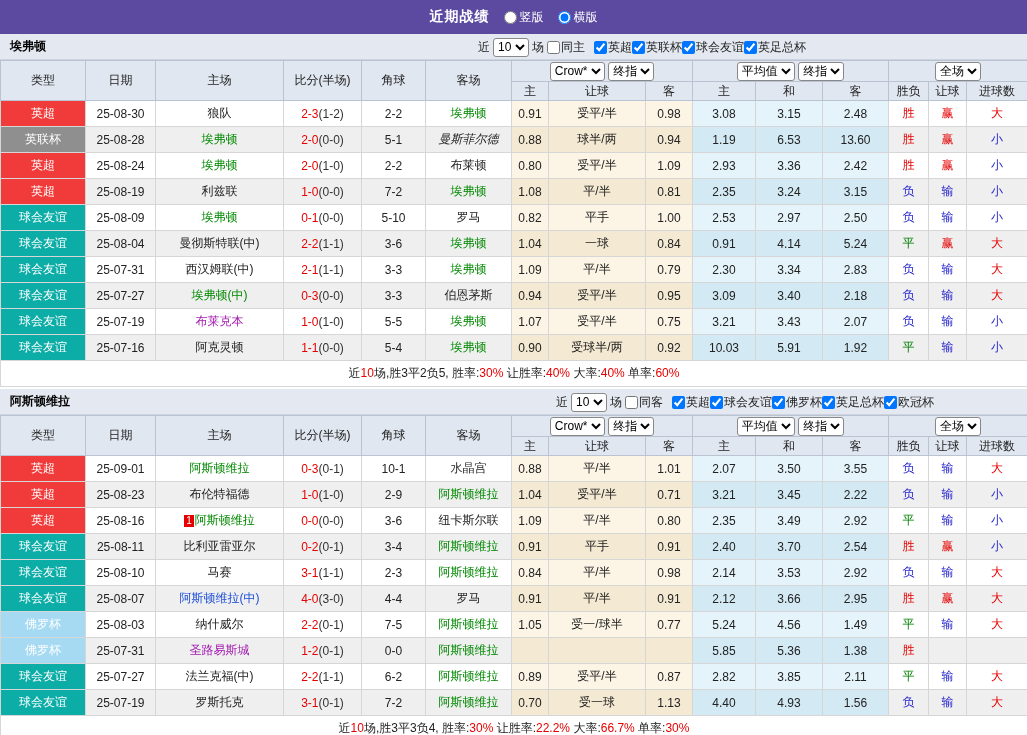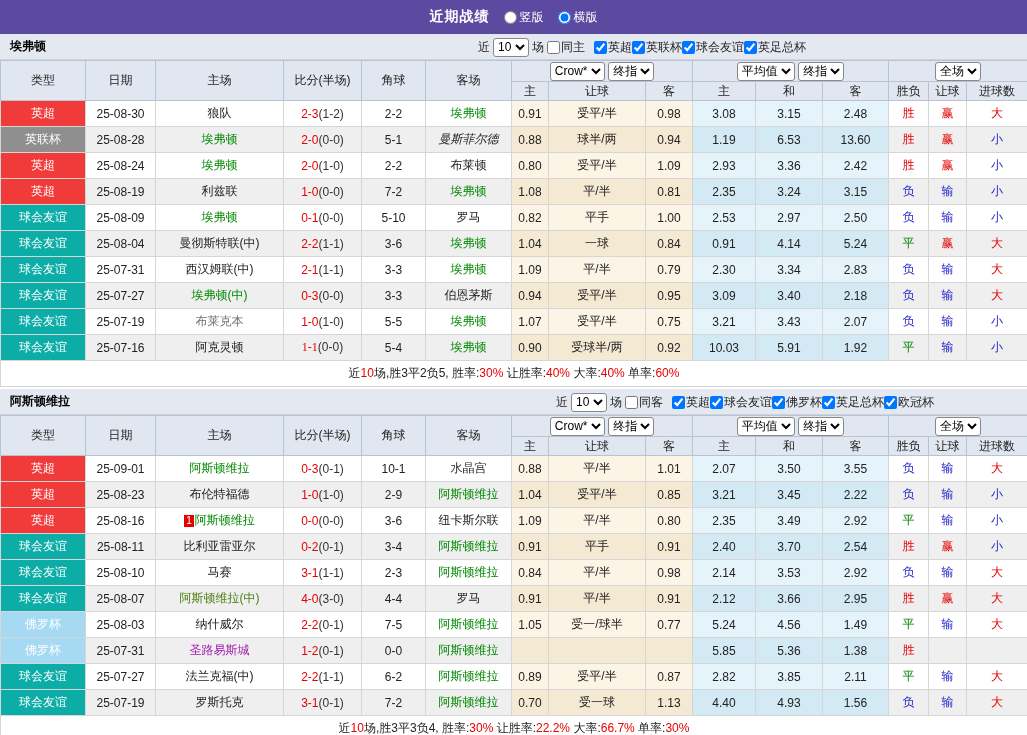--- a/index.html
+++ b/index.html
@@ -289,39 +289,39 @@
           <td class="c-a">3.09</td>
           <td class="c-a">3.40</td>
           <td class="c-a">2.18</td>
           <td style="color: rgb(36, 36, 204);">负</td>
           <td style="color: rgb(36, 36, 204);">输</td>
           <td style="color: rgb(230, 0, 0);">大</td>
         </tr>
         <tr>
           <td class="type" style="background: rgb(12, 173, 167);">球会友谊</td>
           <td>25-07-19</td>
-          <td><span style="color: #737373;">布莱克本</span></td>
+          <td><span style="color: #a21caf;">布莱克本</span></td>
           <td><span style="color: rgb(230, 0, 0);">1-0</span><span class="ht">(1-0)</span></td>
           <td>5-5</td>
           <td><span style="color: rgb(0, 136, 0);">埃弗顿</span></td>
           <td class="c-h">1.07</td>
           <td class="c-h">受平/半</td>
           <td class="c-h">0.75</td>
           <td class="c-a">3.21</td>
           <td class="c-a">3.43</td>
           <td class="c-a">2.07</td>
           <td style="color: rgb(36, 36, 204);">负</td>
           <td style="color: rgb(36, 36, 204);">输</td>
           <td style="color: rgb(36, 36, 204);">小</td>
         </tr>
         <tr>
           <td class="type" style="background: rgb(12, 173, 167);">球会友谊</td>
           <td>25-07-16</td>
           <td><span style="color: rgb(34, 34, 34);">阿克灵顿</span></td>
-          <td><span style="color: rgb(230, 0, 0); font-family: Liberation Serif, serif;">1-1</span><span class="ht">(0-0)</span></td>
+          <td><span style="color: rgb(230, 0, 0);">1-1</span><span class="ht">(0-0)</span></td>
           <td>5-4</td>
           <td><span style="color: rgb(0, 136, 0);">埃弗顿</span></td>
           <td class="c-h">0.90</td>
           <td class="c-h">受球半/两</td>
           <td class="c-h">0.92</td>
           <td class="c-a">10.03</td>
           <td class="c-a">5.91</td>
           <td class="c-a">1.92</td>
           <td style="color: rgb(0, 128, 0);">平</td>
           <td style="color: rgb(36, 36, 204);">输</td>
@@ -443,21 +443,21 @@
         </tr>
         <tr>
           <td class="type" style="background: rgb(241, 58, 58);">英超</td>
           <td>25-08-23</td>
           <td><span style="color: rgb(34, 34, 34);">布伦特福德</span></td>
           <td><span style="color: rgb(230, 0, 0);">1-0</span><span class="ht">(1-0)</span></td>
           <td>2-9</td>
           <td><span style="color: rgb(0, 136, 0);">阿斯顿维拉</span></td>
           <td class="c-h">1.04</td>
           <td class="c-h">受平/半</td>
-          <td class="c-h">0.85</td>
+          <td class="c-h">0.71</td>
           <td class="c-a">3.21</td>
           <td class="c-a">3.45</td>
           <td class="c-a">2.22</td>
           <td style="color: rgb(36, 36, 204);">负</td>
           <td style="color: rgb(36, 36, 204);">输</td>
           <td style="color: rgb(36, 36, 204);">小</td>
         </tr>
         <tr>
           <td class="type" style="background: rgb(241, 58, 58);">英超</td>
           <td>25-08-16</td>
@@ -505,21 +505,21 @@
           <td class="c-a">2.14</td>
           <td class="c-a">3.53</td>
           <td class="c-a">2.92</td>
           <td style="color: rgb(36, 36, 204);">负</td>
           <td style="color: rgb(36, 36, 204);">输</td>
           <td style="color: rgb(230, 0, 0);">大</td>
         </tr>
         <tr>
           <td class="type" style="background: rgb(12, 173, 167);">球会友谊</td>
           <td>25-08-07</td>
-          <td><span style="color: #4d7c0f;">阿斯顿维拉(中)</span></td>
+          <td><span style="color: #1d4ed8;">阿斯顿维拉(中)</span></td>
           <td><span style="color: rgb(230, 0, 0);">4-0</span><span class="ht">(3-0)</span></td>
           <td>4-4</td>
           <td><span style="color: rgb(34, 34, 34);">罗马</span></td>
           <td class="c-h">0.91</td>
           <td class="c-h">平/半</td>
           <td class="c-h">0.91</td>
           <td class="c-a">2.12</td>
           <td class="c-a">3.66</td>
           <td class="c-a">2.95</td>
           <td style="color: rgb(230, 0, 0);">胜</td>

